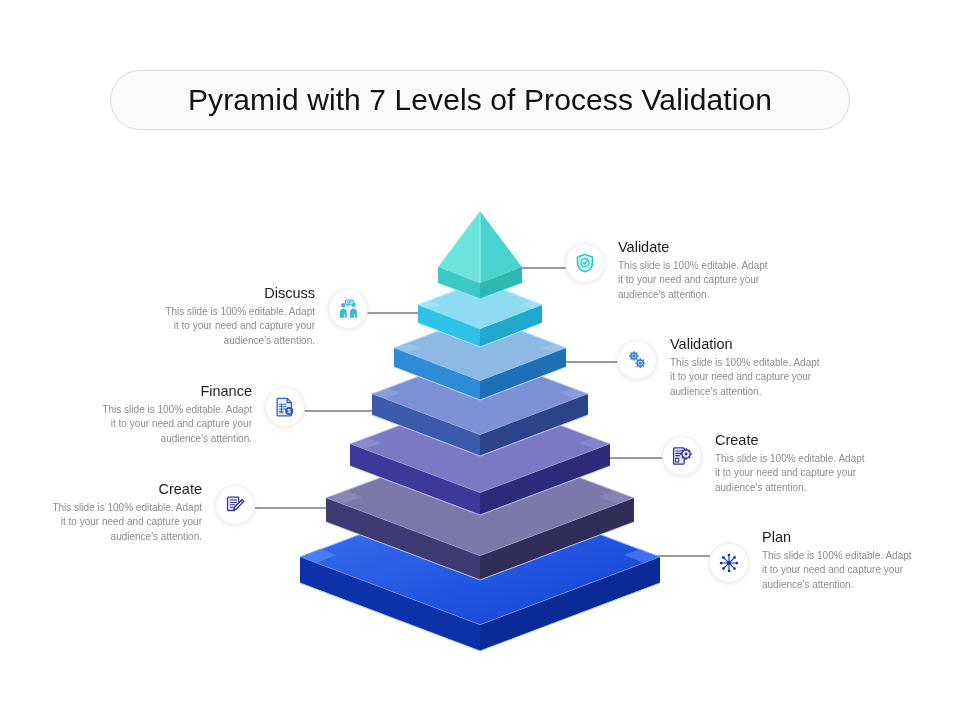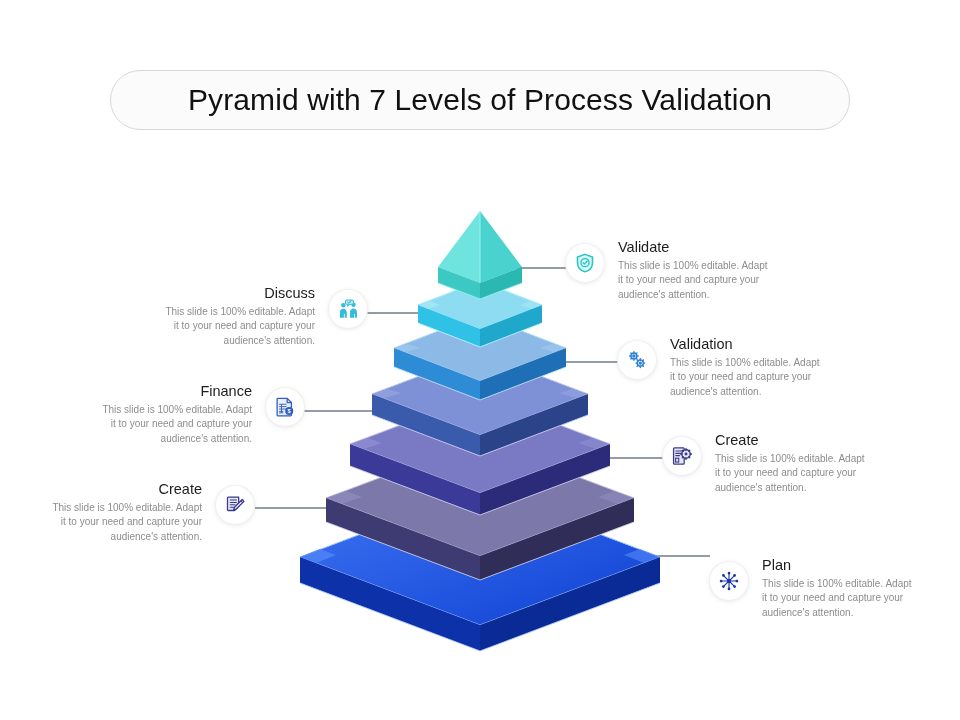--- a/index.html
+++ b/index.html
@@ -256,21 +256,21 @@
         <circle cx="16.4" cy="9.8" r="1.6" fill="#3B3A8C"></circle>
         <path d="M16.4 3.8 v1.6 M16.4 14.2 v1.6 M10.4 9.8 h1.6 M20.8 9.8 h1.6 M12.3 5.7 l1.2 1.2 M19.3 12.7 l1.2 1.2 M20.5 5.7 l-1.2 1.2 M12.3 13.9 l1.2 -1.2" stroke="#3B3A8C" stroke-width="1.4" stroke-linecap="round"></path>
       </svg>
     </div>
     <div class="callout-text">
       <p class="callout-title">Create</p>
       <p class="callout-body">This slide is 100% editable. Adapt it to your need and capture your audience's attention.</p>
     </div>
   </div>
 
-  <div class="callout right" style="left:710px; top:556px;">
+  <div class="callout right" style="left:710px; top:528px;align-items:center;">
     <div class="icon-badge">
       <svg width="22" height="22" viewBox="0 0 24 24" fill="none">
         <g stroke="#1733A8" stroke-width="1.2" stroke-linecap="round">
           <line x1="12" y1="12" x2="12" y2="4.4"></line>
           <line x1="12" y1="12" x2="12" y2="19.6"></line>
           <line x1="12" y1="12" x2="4.4" y2="12"></line>
           <line x1="12" y1="12" x2="19.6" y2="12"></line>
           <line x1="12" y1="12" x2="6.6" y2="6.6"></line>
           <line x1="12" y1="12" x2="17.4" y2="6.6"></line>
           <line x1="12" y1="12" x2="6.6" y2="17.4"></line>

